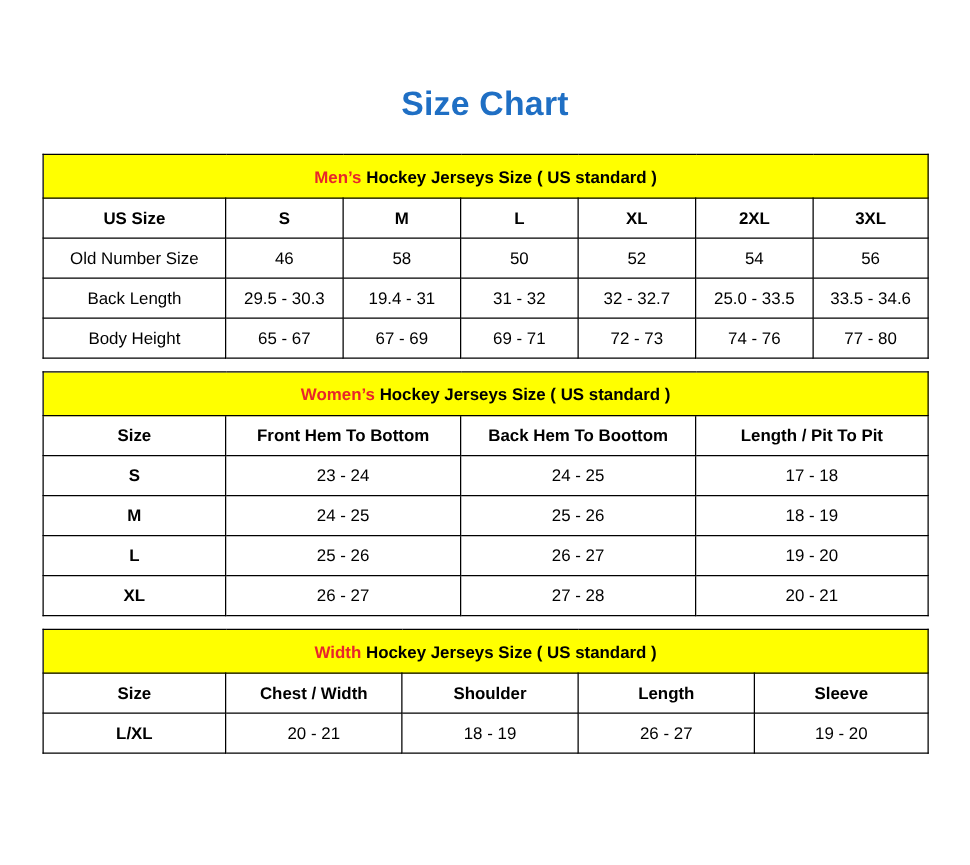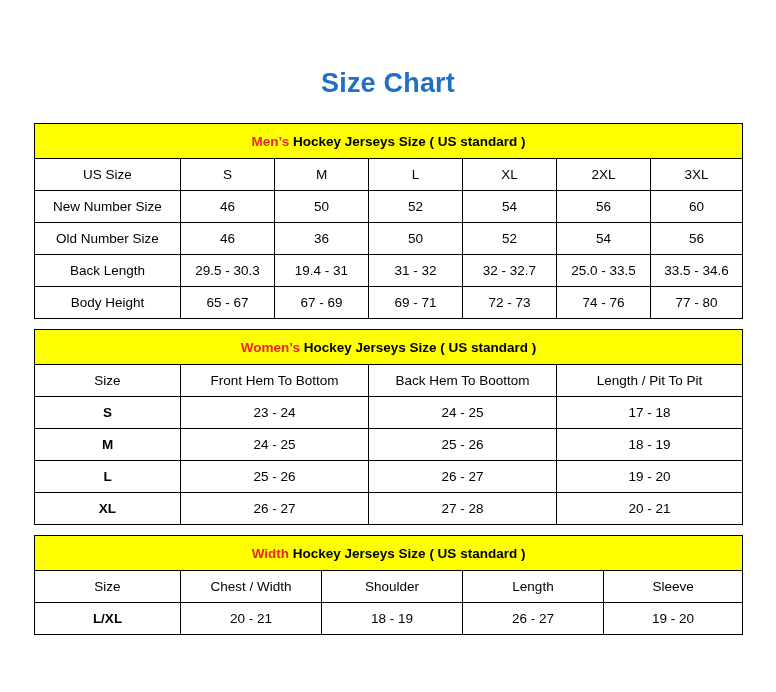--- a/index.html
+++ b/index.html
@@ -50,21 +50,21 @@
     background: #ffff00;
     font-weight: bold;
     font-size: 15px;
     height: 30px !important;
   }
   .section-head .accent {
     color: #e8262b;
     text-align: center;
   }
   .colhead {
-    font-weight: normal;
+    font-weight: bold;
   }
   .rowlabel {
     font-weight: normal;
   }
   .bold-cell {
     font-weight: bold;
   }
 </style>
 </head>
 <body>
@@ -92,32 +92,23 @@
         <tr>
           <td class="colhead">US Size</td>
           <td class="colhead">S</td>
           <td class="colhead">M</td>
           <td class="colhead">L</td>
           <td class="colhead">XL</td>
           <td class="colhead">2XL</td>
           <td class="colhead">3XL</td>
         </tr>
         <tr>
-          <td class="rowlabel">New Number Size</td>
-          <td>46</td>
-          <td>50</td>
-          <td>52</td>
-          <td>54</td>
-          <td>56</td>
-          <td>60</td>
-        </tr>
-        <tr>
           <td class="rowlabel">Old Number Size</td>
           <td>46</td>
-          <td>36</td>
+          <td>58</td>
           <td>50</td>
           <td>52</td>
           <td>54</td>
           <td>56</td>
         </tr>
         <tr>
           <td class="rowlabel">Back Length</td>
           <td>29.5 - 30.3</td>
           <td>19.4 - 31</td>
           <td>31 - 32</td>

